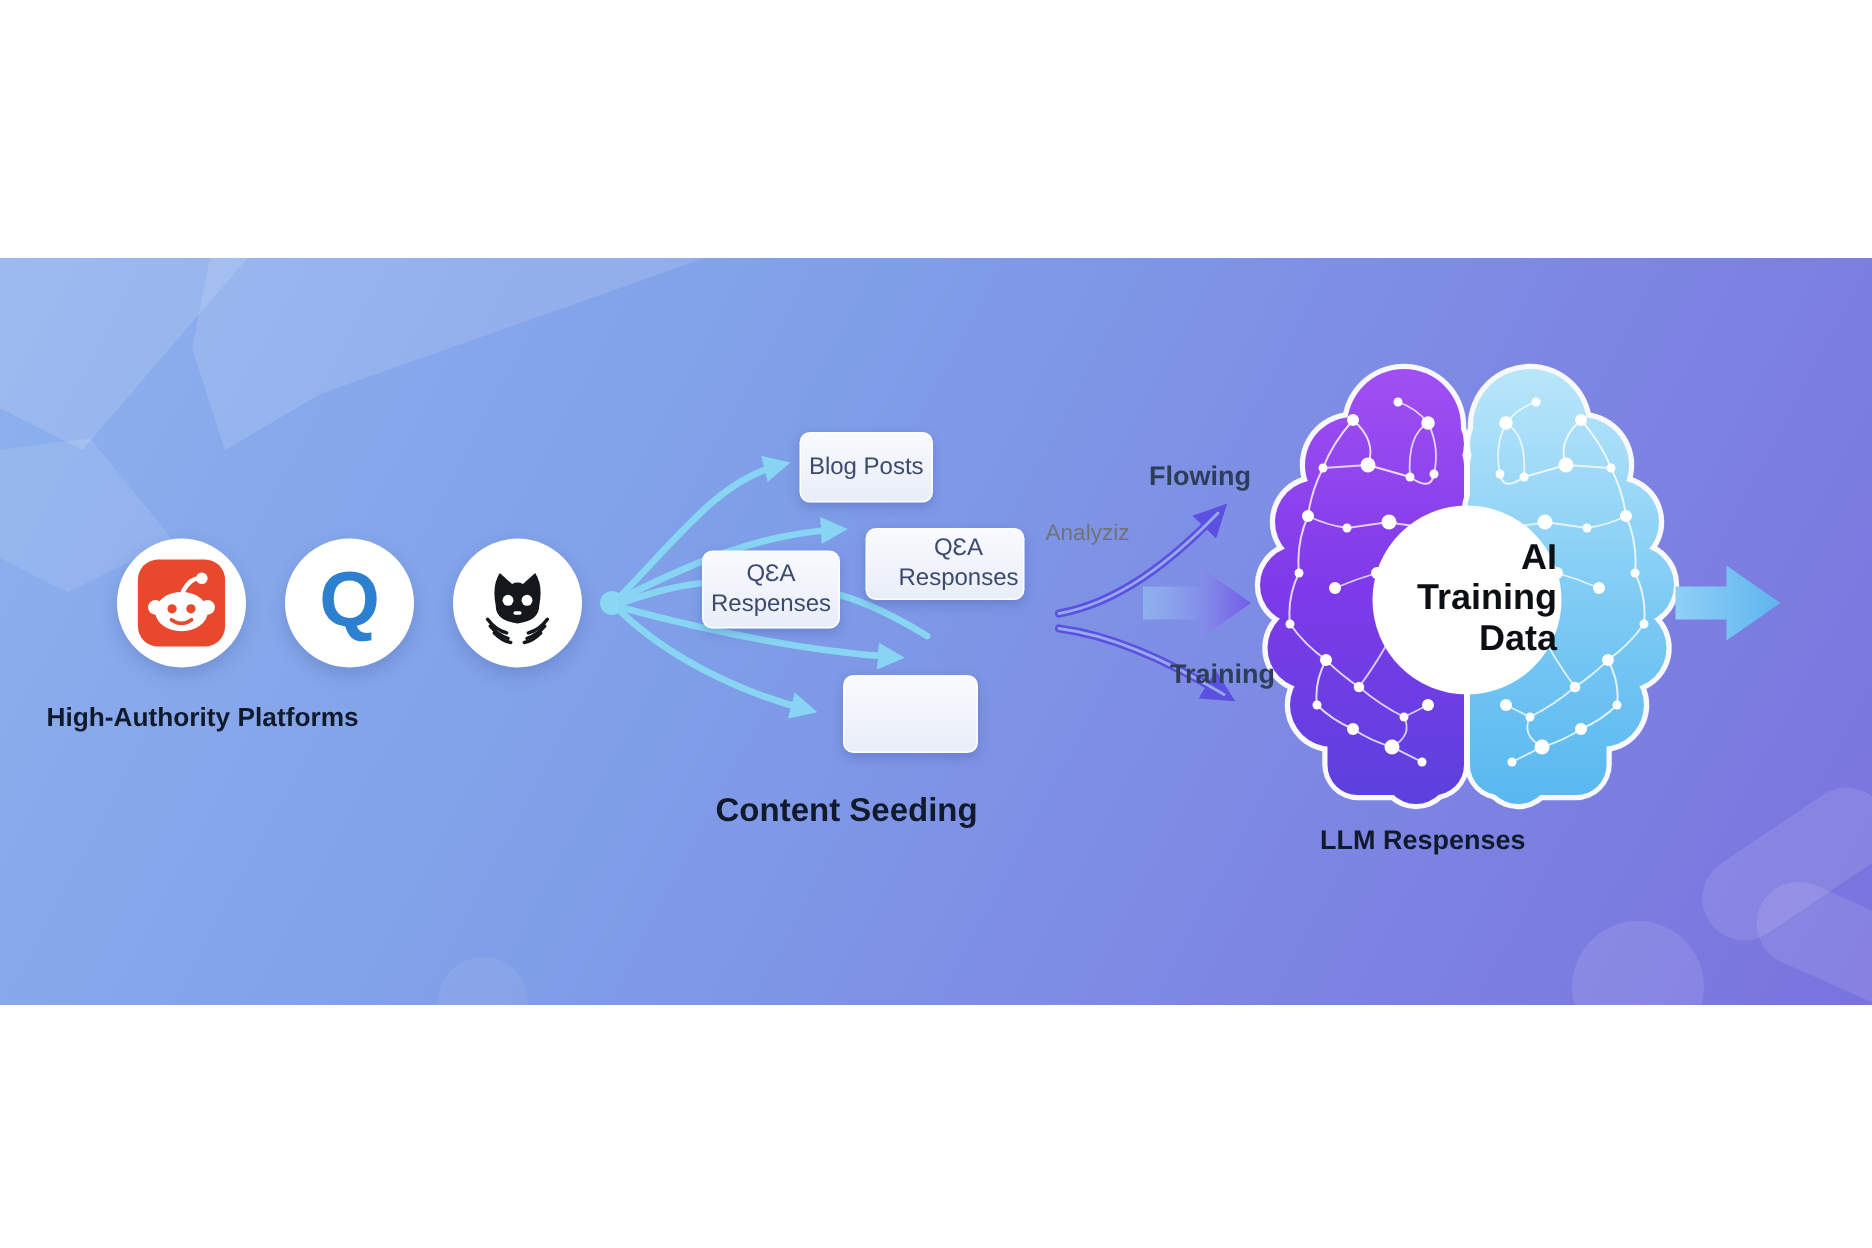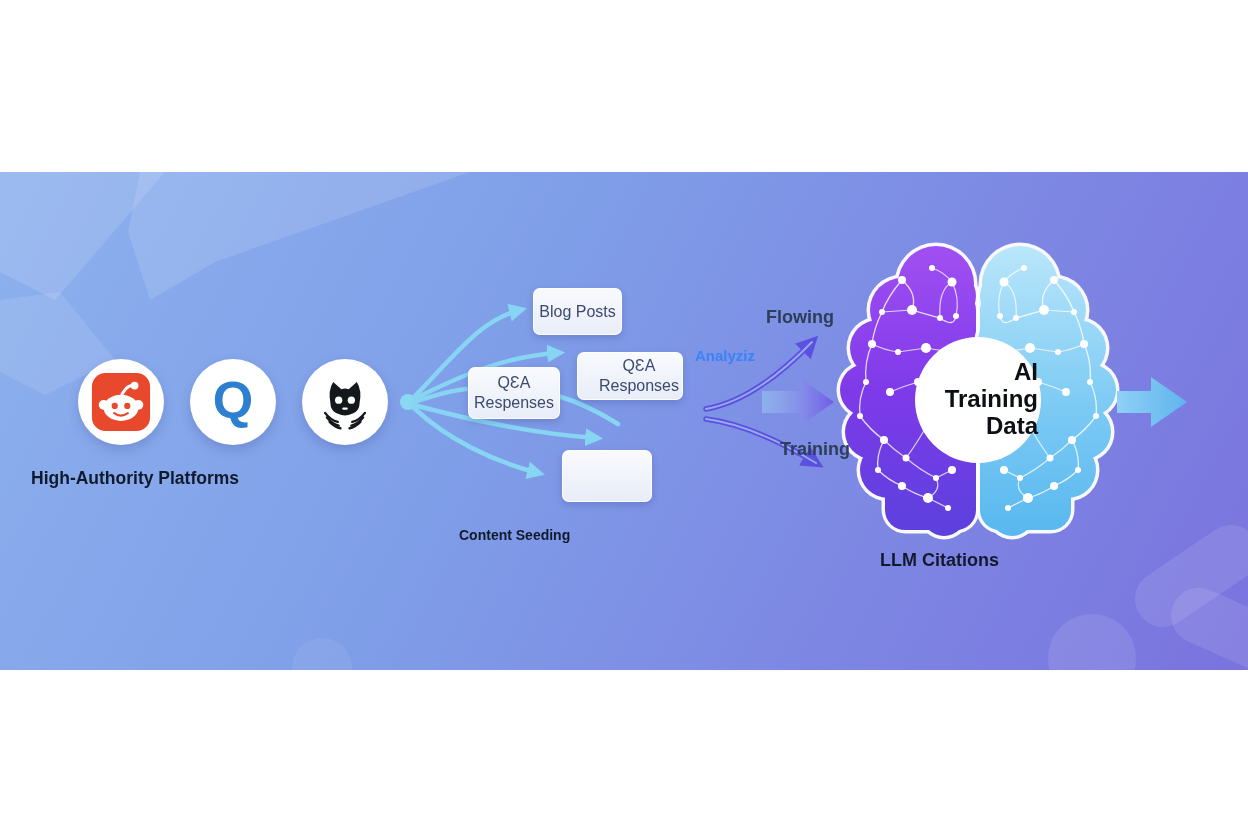--- a/index.html
+++ b/index.html
@@ -10,21 +10,21 @@
   .overlay{position:absolute;left:0;top:0;width:1248px;height:832px;}
   .platform-circle{position:absolute;width:86px;height:86px;border-radius:50%;background:#fff;
         box-shadow:0 5px 12px rgba(35,55,120,.20);display:flex;align-items:center;justify-content:center;}
   .box{position:absolute;background:linear-gradient(180deg,#f8fafd 0%,#e9edf8 100%);
         border:1px solid rgba(255,255,255,.95);border-radius:7px;
         box-shadow:0 3px 7px rgba(45,65,140,.25);
         display:flex;align-items:center;justify-content:center;
         color:#3c4a6e;font-size:16px;line-height:1.25;text-align:center;white-space:pre-line;}
   .label-dark{position:absolute;font-weight:bold;color:#111a2c;text-align:left;}
   .label-flow{position:absolute;font-weight:bold;color:#2e3d58;font-size:18px;text-align:center;}
-  .label-analyziz{position:absolute;font-weight:bold;color:#3b82f6;font-size:15px;text-align:center;}
+  .label-analyziz{position:absolute;font-weight:normal;color:#737373;font-size:15px;text-align:center;}
   .brain-text{position:absolute;left:918px;top:358px;width:120px;text-align:right;
         font-weight:bold;color:#0c0f14;font-size:24px;line-height:1.13;}
   .q-letter{font-weight:bold;font-size:52px;color:#2d7fd0;line-height:1;transform:translateY(-2px);}
 </style>
 </head>
 <body>
 
 <div class="stage">
 
   <div class="band"></div>
@@ -209,27 +209,27 @@
     </svg>
   </div>
 
   <div class="label-dark" style="left:31px;top:468px;width:300px;font-size:17.5px;">High-Authority Platforms</div>
 
   <div class="box" style="left:533px;top:288px;width:87px;height:45px;">Blog Posts</div>
   <div class="box" style="left:577px;top:352px;width:86px;height:46px;padding-left:18px;">QƐA Responses</div>
   <div class="box" style="left:468px;top:367px;width:90px;height:50px;">QƐA Respenses</div>
   <div class="box" style="left:562px;top:450px;width:88px;height:50px;"></div>
 
-  <div class="label-dark" style="left:459px;top:527px;width:260px;font-size:14px;">Content Seeding</div>
+  <div class="label-dark" style="left:477px;top:527px;width:260px;font-size:22px;">Content Seeding</div>
 
   <div class="label-analyziz" style="left:655px;top:347px;width:140px;">Analyziz</div>
   <div class="label-flow" style="left:740px;top:307px;width:120px;">Flowing</div>
   <div class="label-flow" style="left:755px;top:439px;width:120px;">Training</div>
 
   <div class="brain-text">
     <div>AI</div>
     <div>Training</div>
     <div>Data</div>
   </div>
 
-  <div class="label-dark" style="left:880px;top:550px;width:200px;font-size:18px;">LLM Citations</div>
+  <div class="label-dark" style="left:880px;top:550px;width:200px;font-size:18px;">LLM Respenses</div>
 
 </div>
 
 </body></html>

